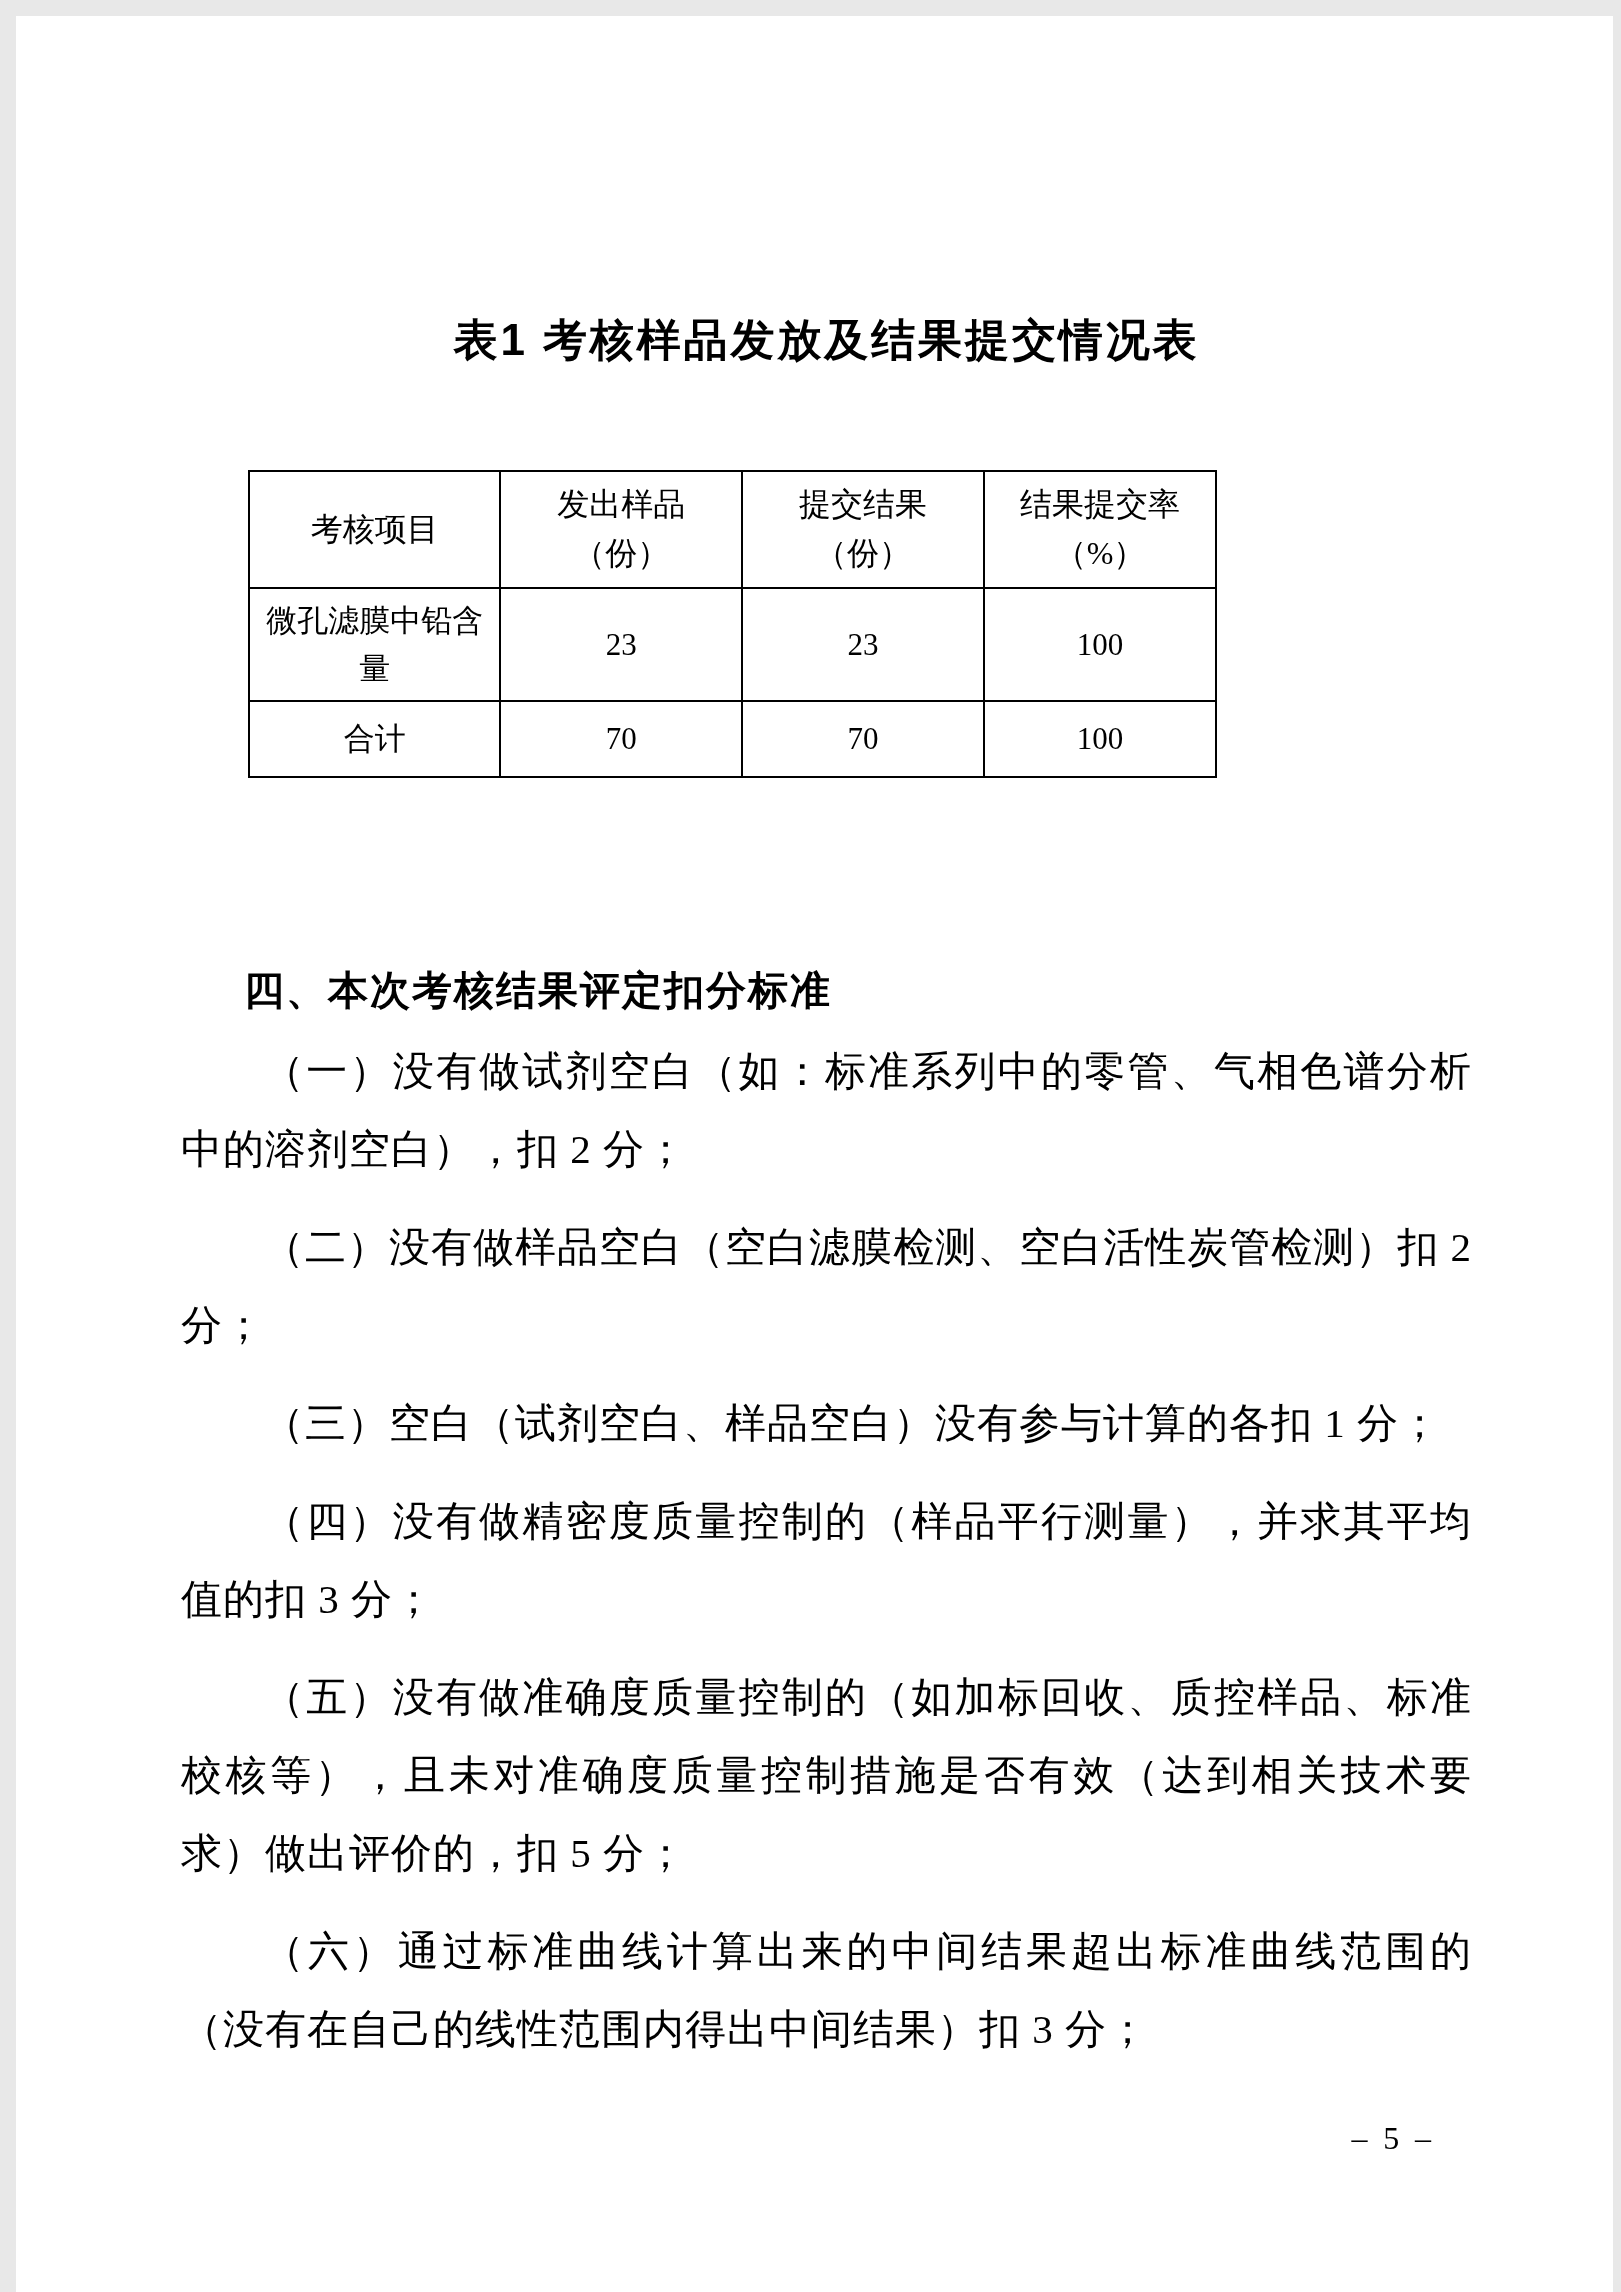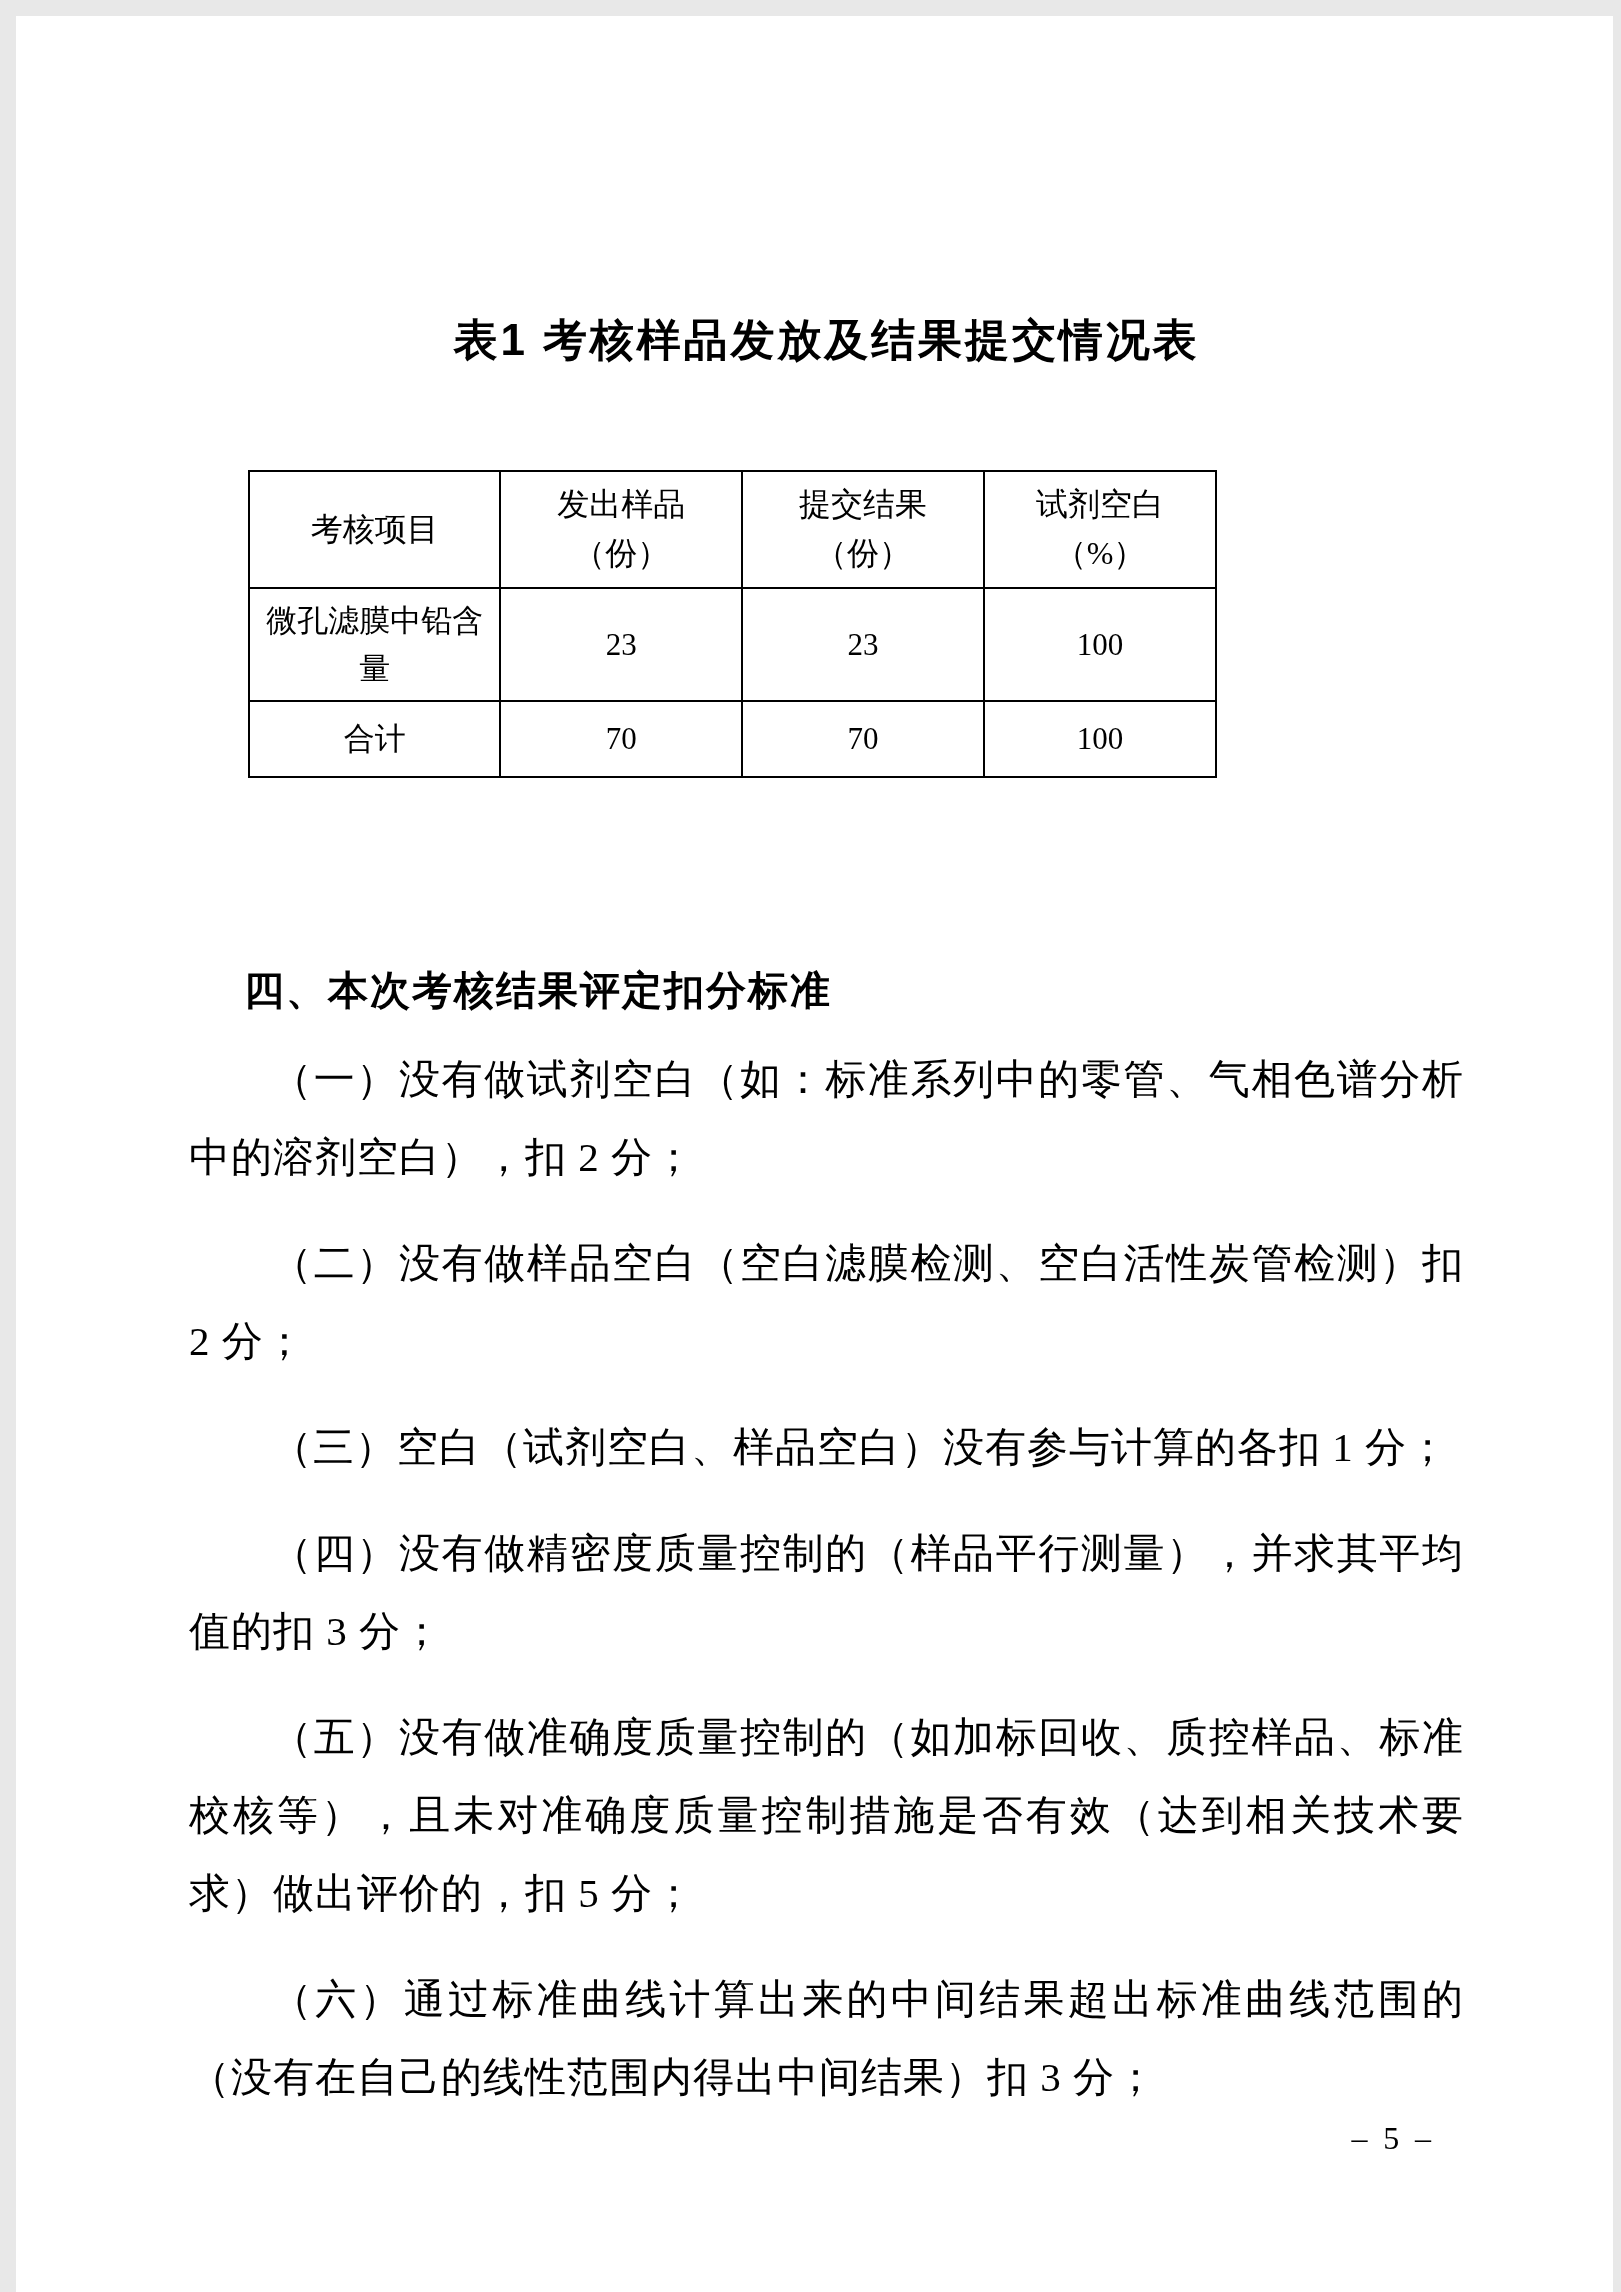--- a/index.html
+++ b/index.html
@@ -63,21 +63,21 @@
     top: 996px;
     left: 145px;
     width: 1331px;
     font-size: 41px;
     line-height: 78px;
     letter-spacing: 1px;
     text-align: justify;
   }
   .body-text p {
     text-indent: 2em;
-    margin: 12px;
+    margin: 4px;
   }
   .page-number {
     position: absolute;
     top: 2096px;
     right: 194px;
     font-size: 32px;
     letter-spacing: 3.9px;
     white-space: nowrap;
   }
 </style>
@@ -93,21 +93,21 @@
       <col class="c1">
         <col class="c2">
         <col class="c3">
         <col class="c4">
     </colgroup>
     <tbody>
       <tr class="hdr">
         <td>考核项目</td>
         <td>发出样品（份）</td>
         <td>提交结果（份）</td>
-        <td>试剂空白（%）</td>
+        <td>结果提交率（%）</td>
       </tr>
       <tr class="r">
         <td>微孔滤膜中铅含量</td>
         <td>23</td>
         <td>23</td>
         <td>100</td>
       </tr>
       <tr class="r">
         <td>合计</td>
         <td>70</td>

